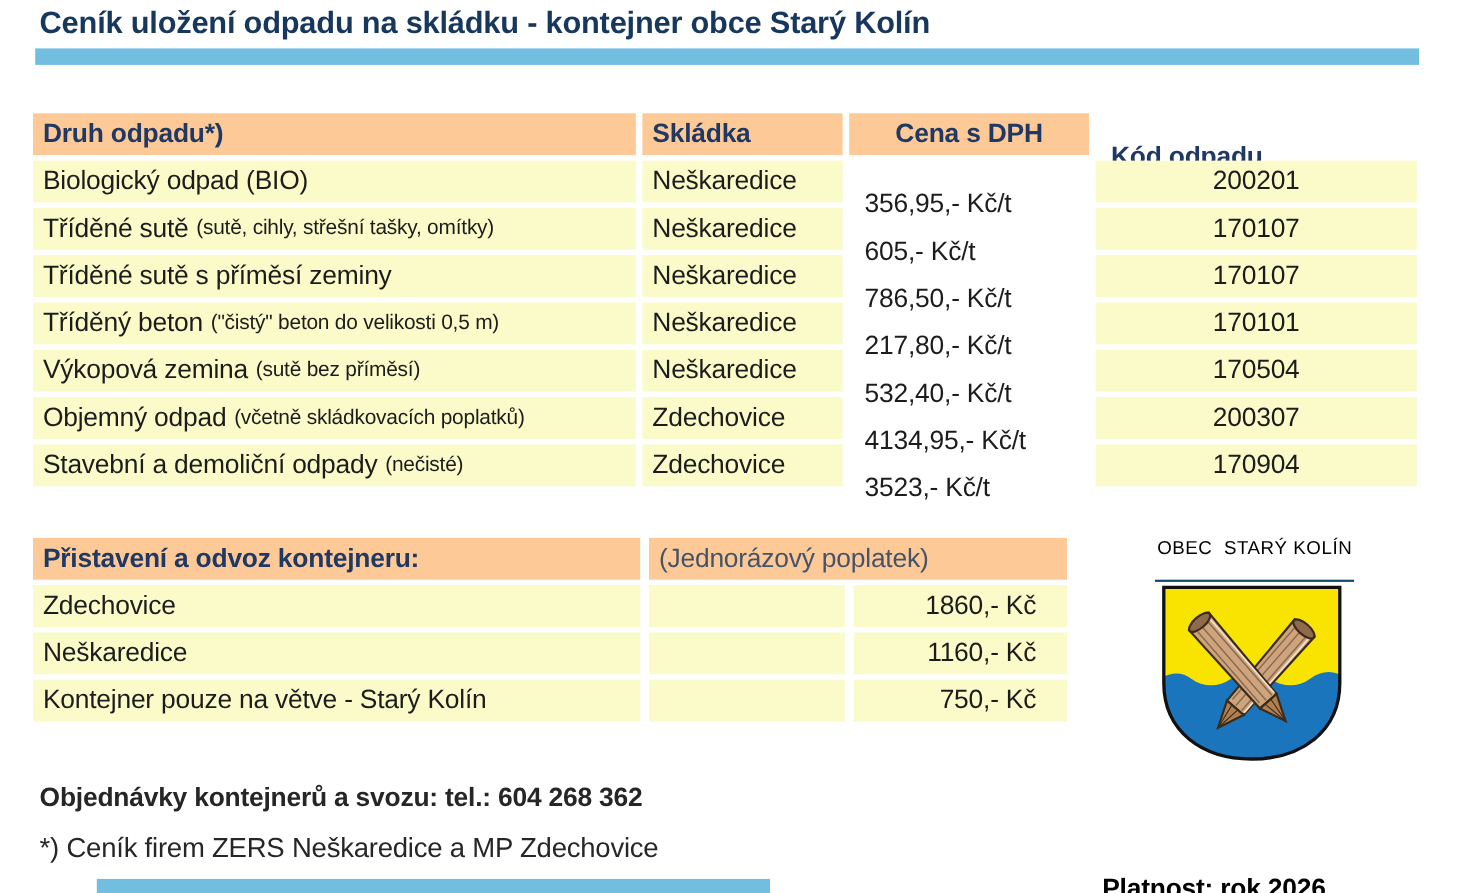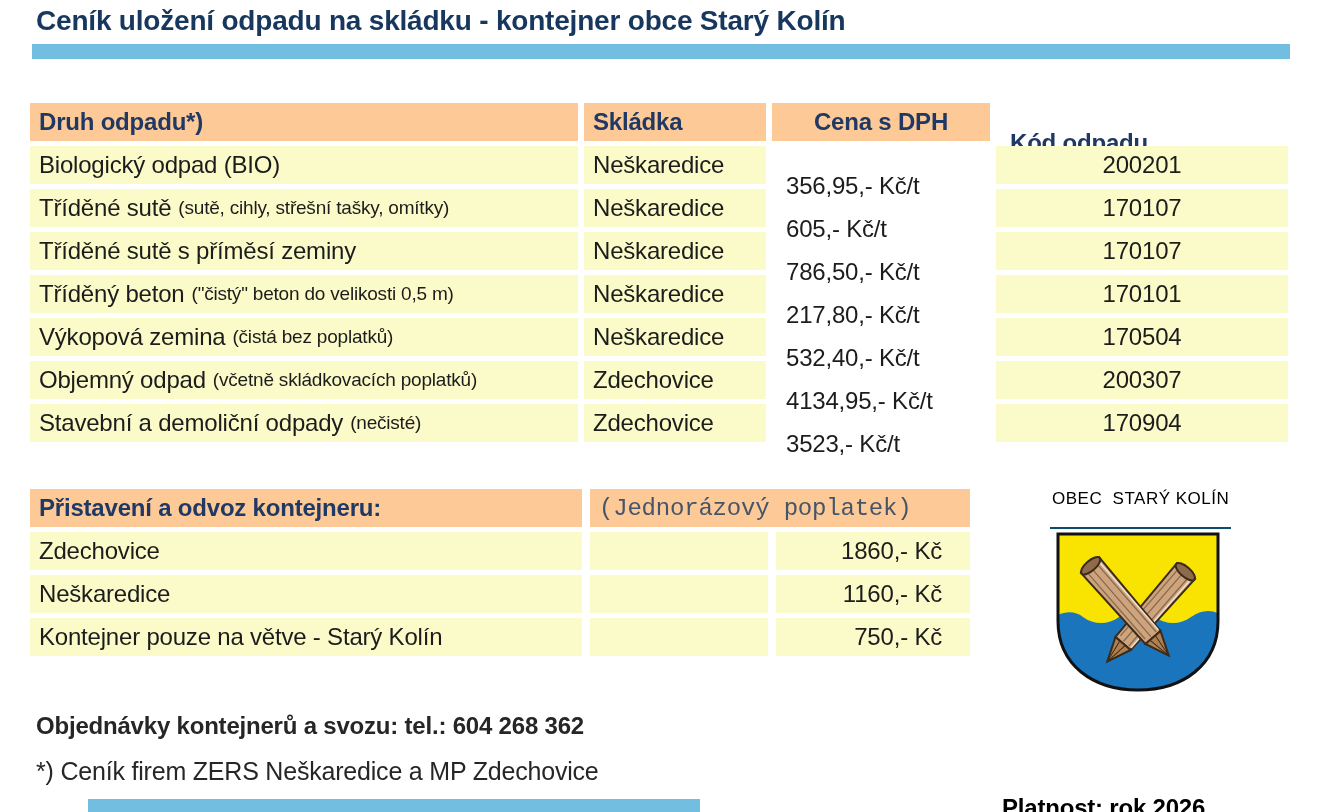--- a/index.html
+++ b/index.html
@@ -31,21 +31,21 @@
   .cell{display:flex;align-items:center;font-size:24px;white-space:nowrap;}
   .h{background:#fdc996;font-weight:bold;color:#1f3864;}
   .b{background:#fbfbc9;}
   .pl{padding-left:9px;}
   .pl14{padding-left:14px;margin-top:40px;}
   .center{justify-content:center;}
   .right{justify-content:flex-end;padding-right:28px;}
   .note{font-size:19px;margin-left:7px;letter-spacing:-0.2px;text-align:center;}
   .note:empty{margin-left:0;}
   .span2{grid-column:2 / 4;}
-  .subhead{color:#44546a;font-weight:normal;font-family:Liberation Mono, monospace;}
+  .subhead{color:#44546a;font-weight:normal;}
 
   
   .emblem{position:absolute;left:1050px;top:489px;width:176px;text-align:center;}
   .emblem-caption{
     display:inline-block;font-size:17px;color:#000;letter-spacing:0.5px;
     border-bottom:2px solid #0c4a6e;padding:0 2px 18px 2px;white-space:pre;
     font-weight:normal;
   }
   .emblem svg{display:block;margin:2px auto 0 auto;}
 
@@ -93,21 +93,21 @@
   <div class="cell b pl">
     <span>Tříděný beton</span>
     <span class="note">("čistý" beton do velikosti 0,5 m)</span>
   </div>
   <div class="cell b pl">Neškaredice</div>
   <div class="cell b pl14">217,80,- Kč/t</div>
   <div class="cell b center">170101</div>
 
   <div class="cell b pl">
     <span>Výkopová zemina</span>
-    <span class="note">(čistá bez poplatků)</span>
+    <span class="note">(sutě bez příměsí)</span>
   </div>
   <div class="cell b pl">Neškaredice</div>
   <div class="cell b pl14">532,40,- Kč/t</div>
   <div class="cell b center">170504</div>
 
   <div class="cell b pl">
     <span>Objemný odpad</span>
     <span class="note">(včetně skládkovacích poplatků)</span>
   </div>
   <div class="cell b pl">Zdechovice</div>

